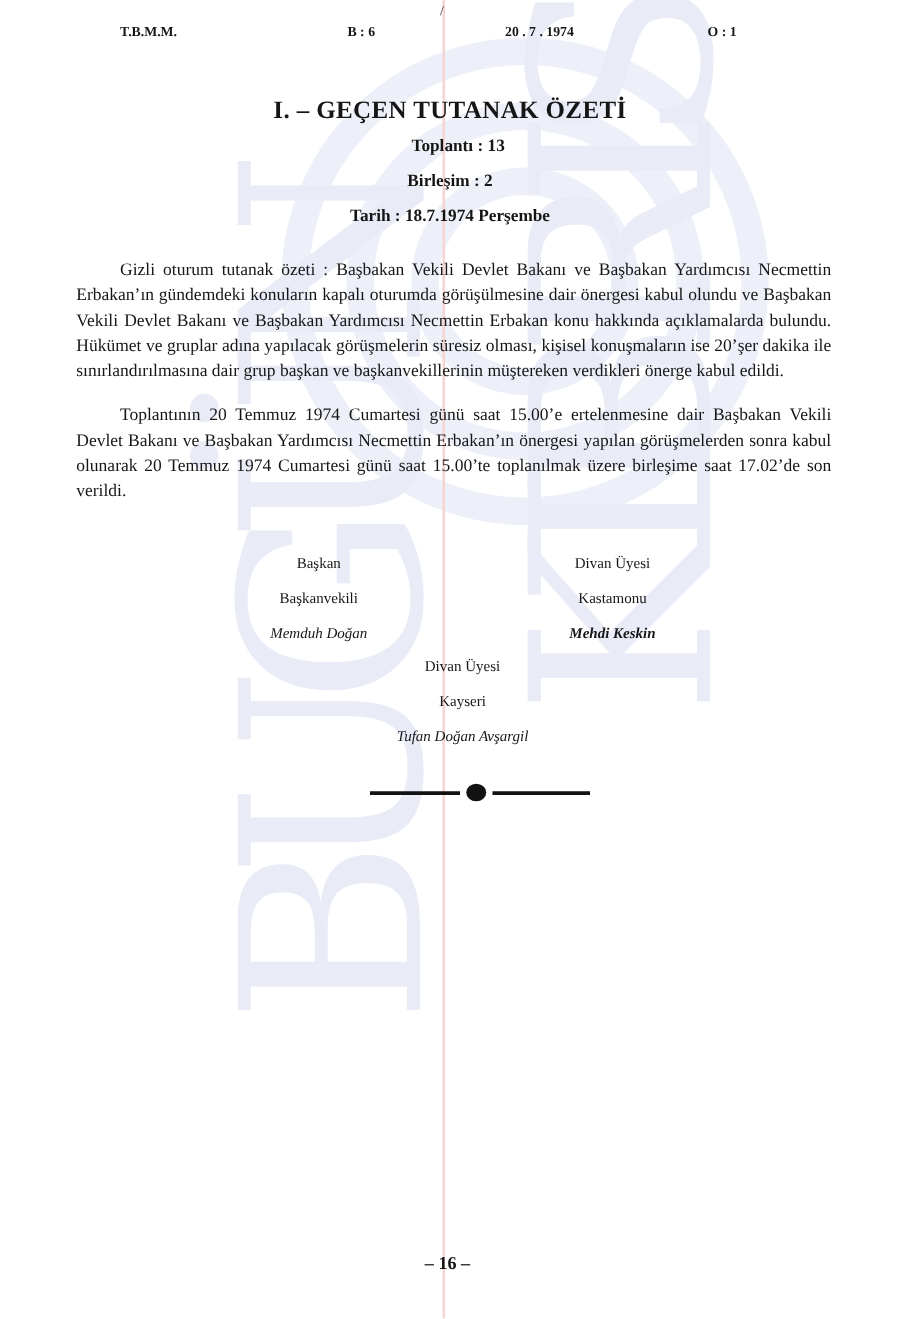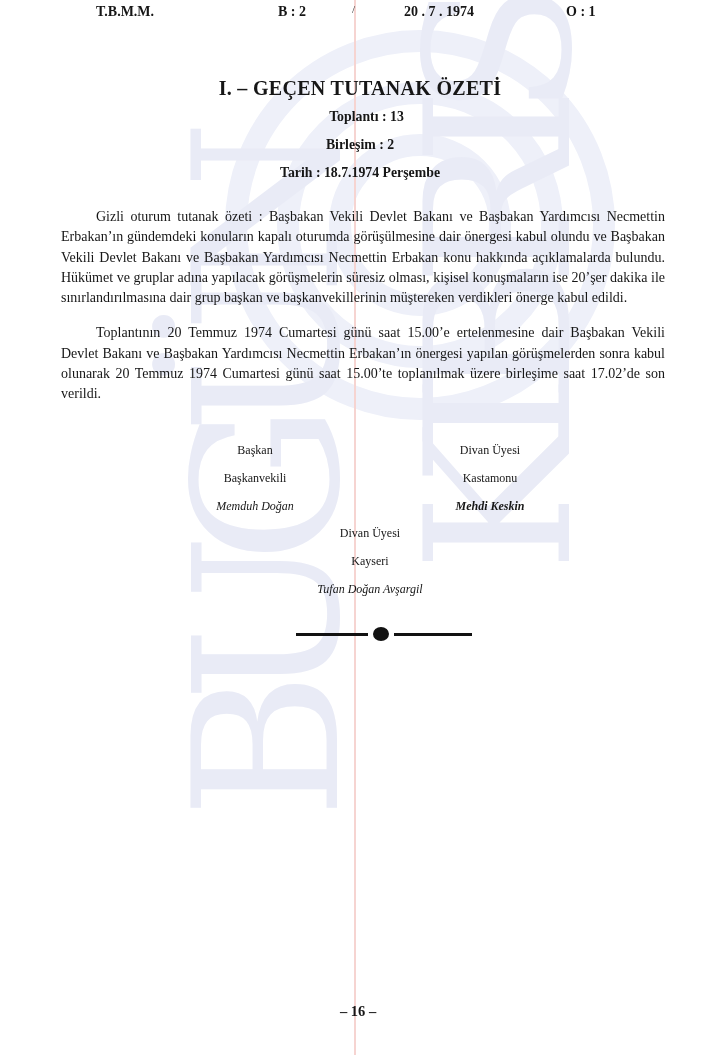--- a/index.html
+++ b/index.html
@@ -28,21 +28,21 @@
   }
   .wm-left{left:168px;top:150px;}
   .wm-right{left:400px;top:10px;}
   .wm-arcs{position:absolute;left:0;top:0;}
   .margin-line{
     position:absolute;top:0;bottom:0;left:354px;width:2px;
     background:#f6d4d1;
   }
   
   .content{position:absolute;inset:0;z-index:1;}
-  .hdr{position:absolute;top:4px;font-weight:bold;font-size:14px;white-space:nowrap;}
+  .hdr{position:absolute;top:20px;font-weight:bold;font-size:11px;white-space:nowrap;}
   .hdr-institution{left:96px;}
   .hdr-session{left:278px;}
   .hdr-date{left:404px;}
   .hdr-sitting{left:566px;}
   .artifact-slash{position:absolute;left:352px;top:3px;font-size:11px;color:#333;}
   .title{
     position:absolute;top:77px;left:0;right:0;
     text-align:center;font-weight:bold;font-size:20px;letter-spacing:.3px;
   }
   .subline{
@@ -96,21 +96,21 @@
     <div class="wm wm-left">BUGÜN</div>
     <div class="wm wm-right">KIBRIS</div>
     <div class="margin-line"></div>
   </div>
 
   <div class="content">
 
     <span class="artifact-slash">/</span>
 
     <div class="hdr hdr-institution">T.B.M.M.</div>
-    <div class="hdr hdr-session">B : 2</div>
+    <div class="hdr hdr-session">B : 6</div>
     <div class="hdr hdr-date">20 . 7 . 1974</div>
     <div class="hdr hdr-sitting">O : 1</div>
 
     <div class="title">I. – GEÇEN TUTANAK ÖZETİ</div>
     <div class="subline sub-meeting">Toplantı : 13</div>
     <div class="subline sub-sitting">Birleşim : 2</div>
     <div class="subline sub-date">Tarih : 18.7.1974 Perşembe</div>
 
     <div class="body-text">
       <p>Gizli oturum tutanak özeti : Başbakan Vekili Devlet Bakanı ve Başbakan Yardımcısı Necmettin Erbakan’ın gündemdeki konuların kapalı oturumda görüşülmesine dair önergesi kabul olundu ve Başbakan Vekili Devlet Bakanı ve Başbakan Yardımcısı Necmettin Erbakan konu hakkında açıklamalarda bulundu. Hükümet ve gruplar adına yapılacak görüşmelerin süresiz olması, kişisel konuşmaların ise 20’şer dakika ile sınırlandırılmasına dair grup başkan ve başkanvekillerinin müştereken verdikleri önerge kabul edildi.</p>

